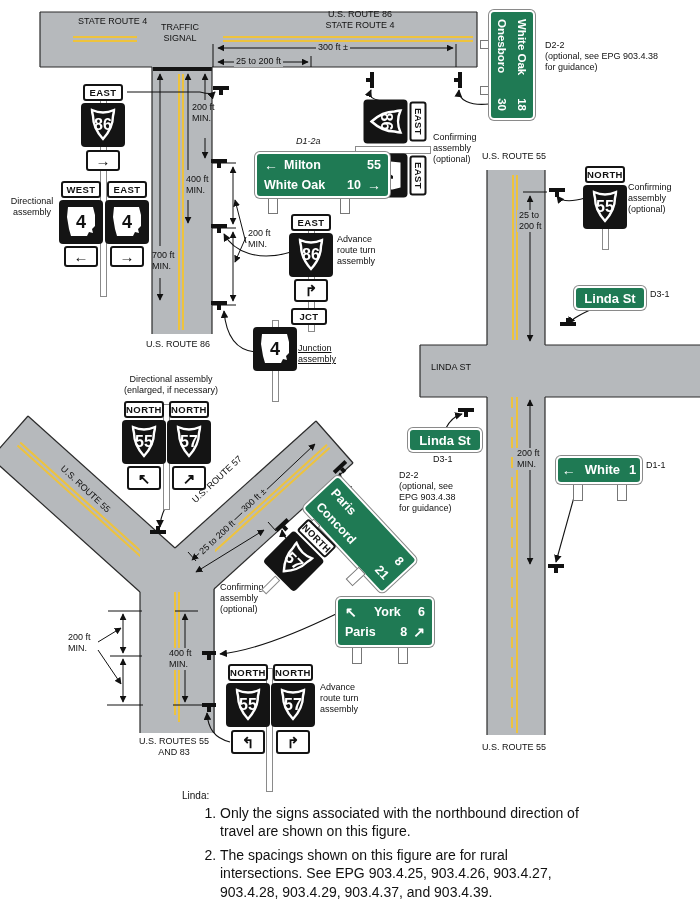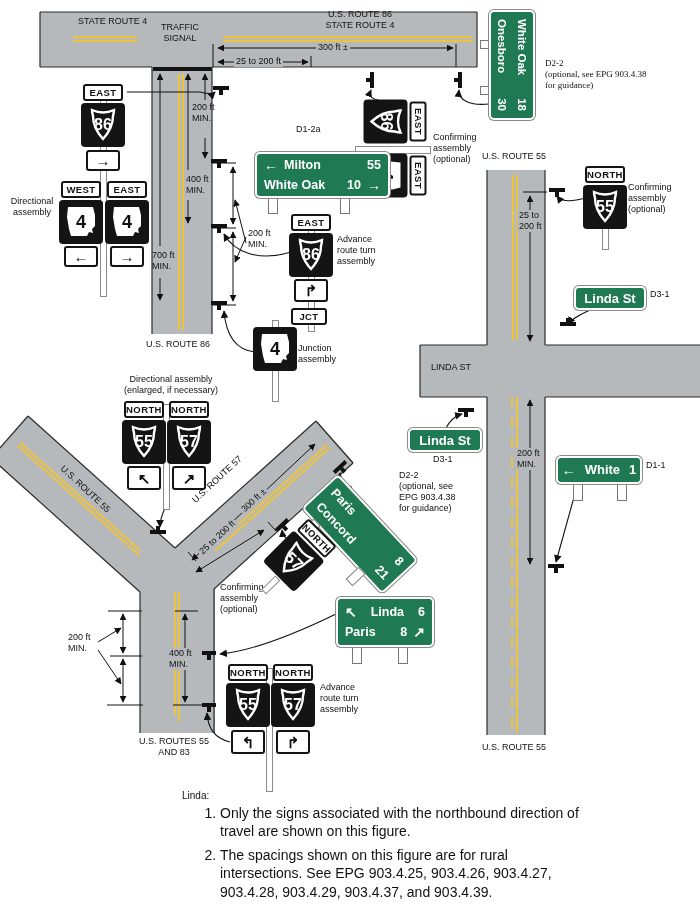--- a/index.html
+++ b/index.html
@@ -204,45 +204,45 @@
   <div class="lbl mask" style="left:316px;top:42px;">300 ft ±</div>
   <div class="lbl mask" style="left:234px;top:56px;">25 to 200 ft</div>
   <div class="lbl" style="left:192px;top:102px;">200 ft
 MIN.</div>
   <div class="lbl" style="left:186px;top:174px;">400 ft
 MIN.</div>
   <div class="lbl" style="left:152px;top:250px;">700 ft
 MIN.</div>
   <div class="lbl" style="left:248px;top:228px;">200 ft
 MIN.</div>
-  <div class="lbl" style="left:296px;top:124px;">D1-2a</div>
+  <div class="lbl" style="left:296px;top:136px;font-style:italic;">D1-2a</div>
   <div class="lbl" style="left:337px;top:234px;">Advance
 route turn
 assembly</div>
-  <div class="lbl" style="left:298px;top:343px;">Junction
+  <div class="lbl" style="left:298px;top:343px;text-decoration:underline;">Junction
 assembly</div>
   <div class="lbl c" style="left:4px;top:196px;width:56px;">Directional
 assembly</div>
   <div class="lbl" style="left:433px;top:132px;">Confirming
 assembly
 (optional)</div>
   <div class="lbl" style="left:146px;top:339px;">U.S. ROUTE 86</div>
   <div class="lbl" style="left:482px;top:151px;">U.S. ROUTE 55</div>
   <div class="lbl" style="left:628px;top:182px;">Confirming
 assembly
 (optional)</div>
   <div class="lbl mask" style="left:517px;top:210px;white-space:pre-line;">25 to
 200 ft</div>
   <div class="lbl" style="left:650px;top:289px;">D3-1</div>
   <div class="lbl" style="left:431px;top:362px;">LINDA ST</div>
   <div class="lbl mask" style="left:515px;top:448px;white-space:pre-line;">200 ft
 MIN.</div>
   <div class="lbl" style="left:433px;top:454px;">D3-1</div>
   <div class="lbl" style="left:646px;top:460px;">D1-1</div>
-  <div class="lbl" style="left:545px;top:58px;font-family:Liberation Serif, serif;"><span>D2-2</span>
+  <div class="lbl" style="left:545px;top:40px;"><span>D2-2</span>
 <span>(optional, see EPG 903.4.38
 for guidance)</span></div>
   <div class="lbl" style="left:399px;top:470px;"><span>D2-2</span>
 <span>(optional, see
 EPG 903.4.38
 for guidance)</span></div>
   <div class="lbl rot" style="left:50px;top:492px;width:88px;transform:rotate(43deg);white-space:nowrap;">U.S. ROUTE 55</div>
   <div class="lbl rot" style="left:182px;top:466px;width:88px;transform:rotate(-43deg);white-space:nowrap;">U.S. ROUTE 57</div>
   <div class="lbl rot mask" style="left:237px;top:495px;transform:rotate(-43deg);">300 ft ±</div>
   <div class="lbl rot mask" style="left:193px;top:532px;transform:rotate(-43deg);">25 to 200 ft</div>
@@ -461,21 +461,21 @@
     </div>
   <div class="asign" style="left:172px;top:466px;height:24px;">
       <span>↗</span>
     </div>
 
   <div class="leg" style="left:352px;top:646px;"></div>
   <div class="leg" style="left:398px;top:646px;"></div>
   <div class="gsign" style="left:336px;top:597px;width:98px;height:50px;">
     <div class="row">
         <span class="ar">↖</span>
-        <span class="nmc">Linda</span>
+        <span class="nmc">York</span>
         <span>6</span>
       </div>
     <div class="row">
         <span class="nm">Paris</span>
         <span>8</span>
         <span class="ar">↗</span>
       </div>
   </div>
 
   <div class="pole" style="left:266px;top:668px;height:122px;"></div>

